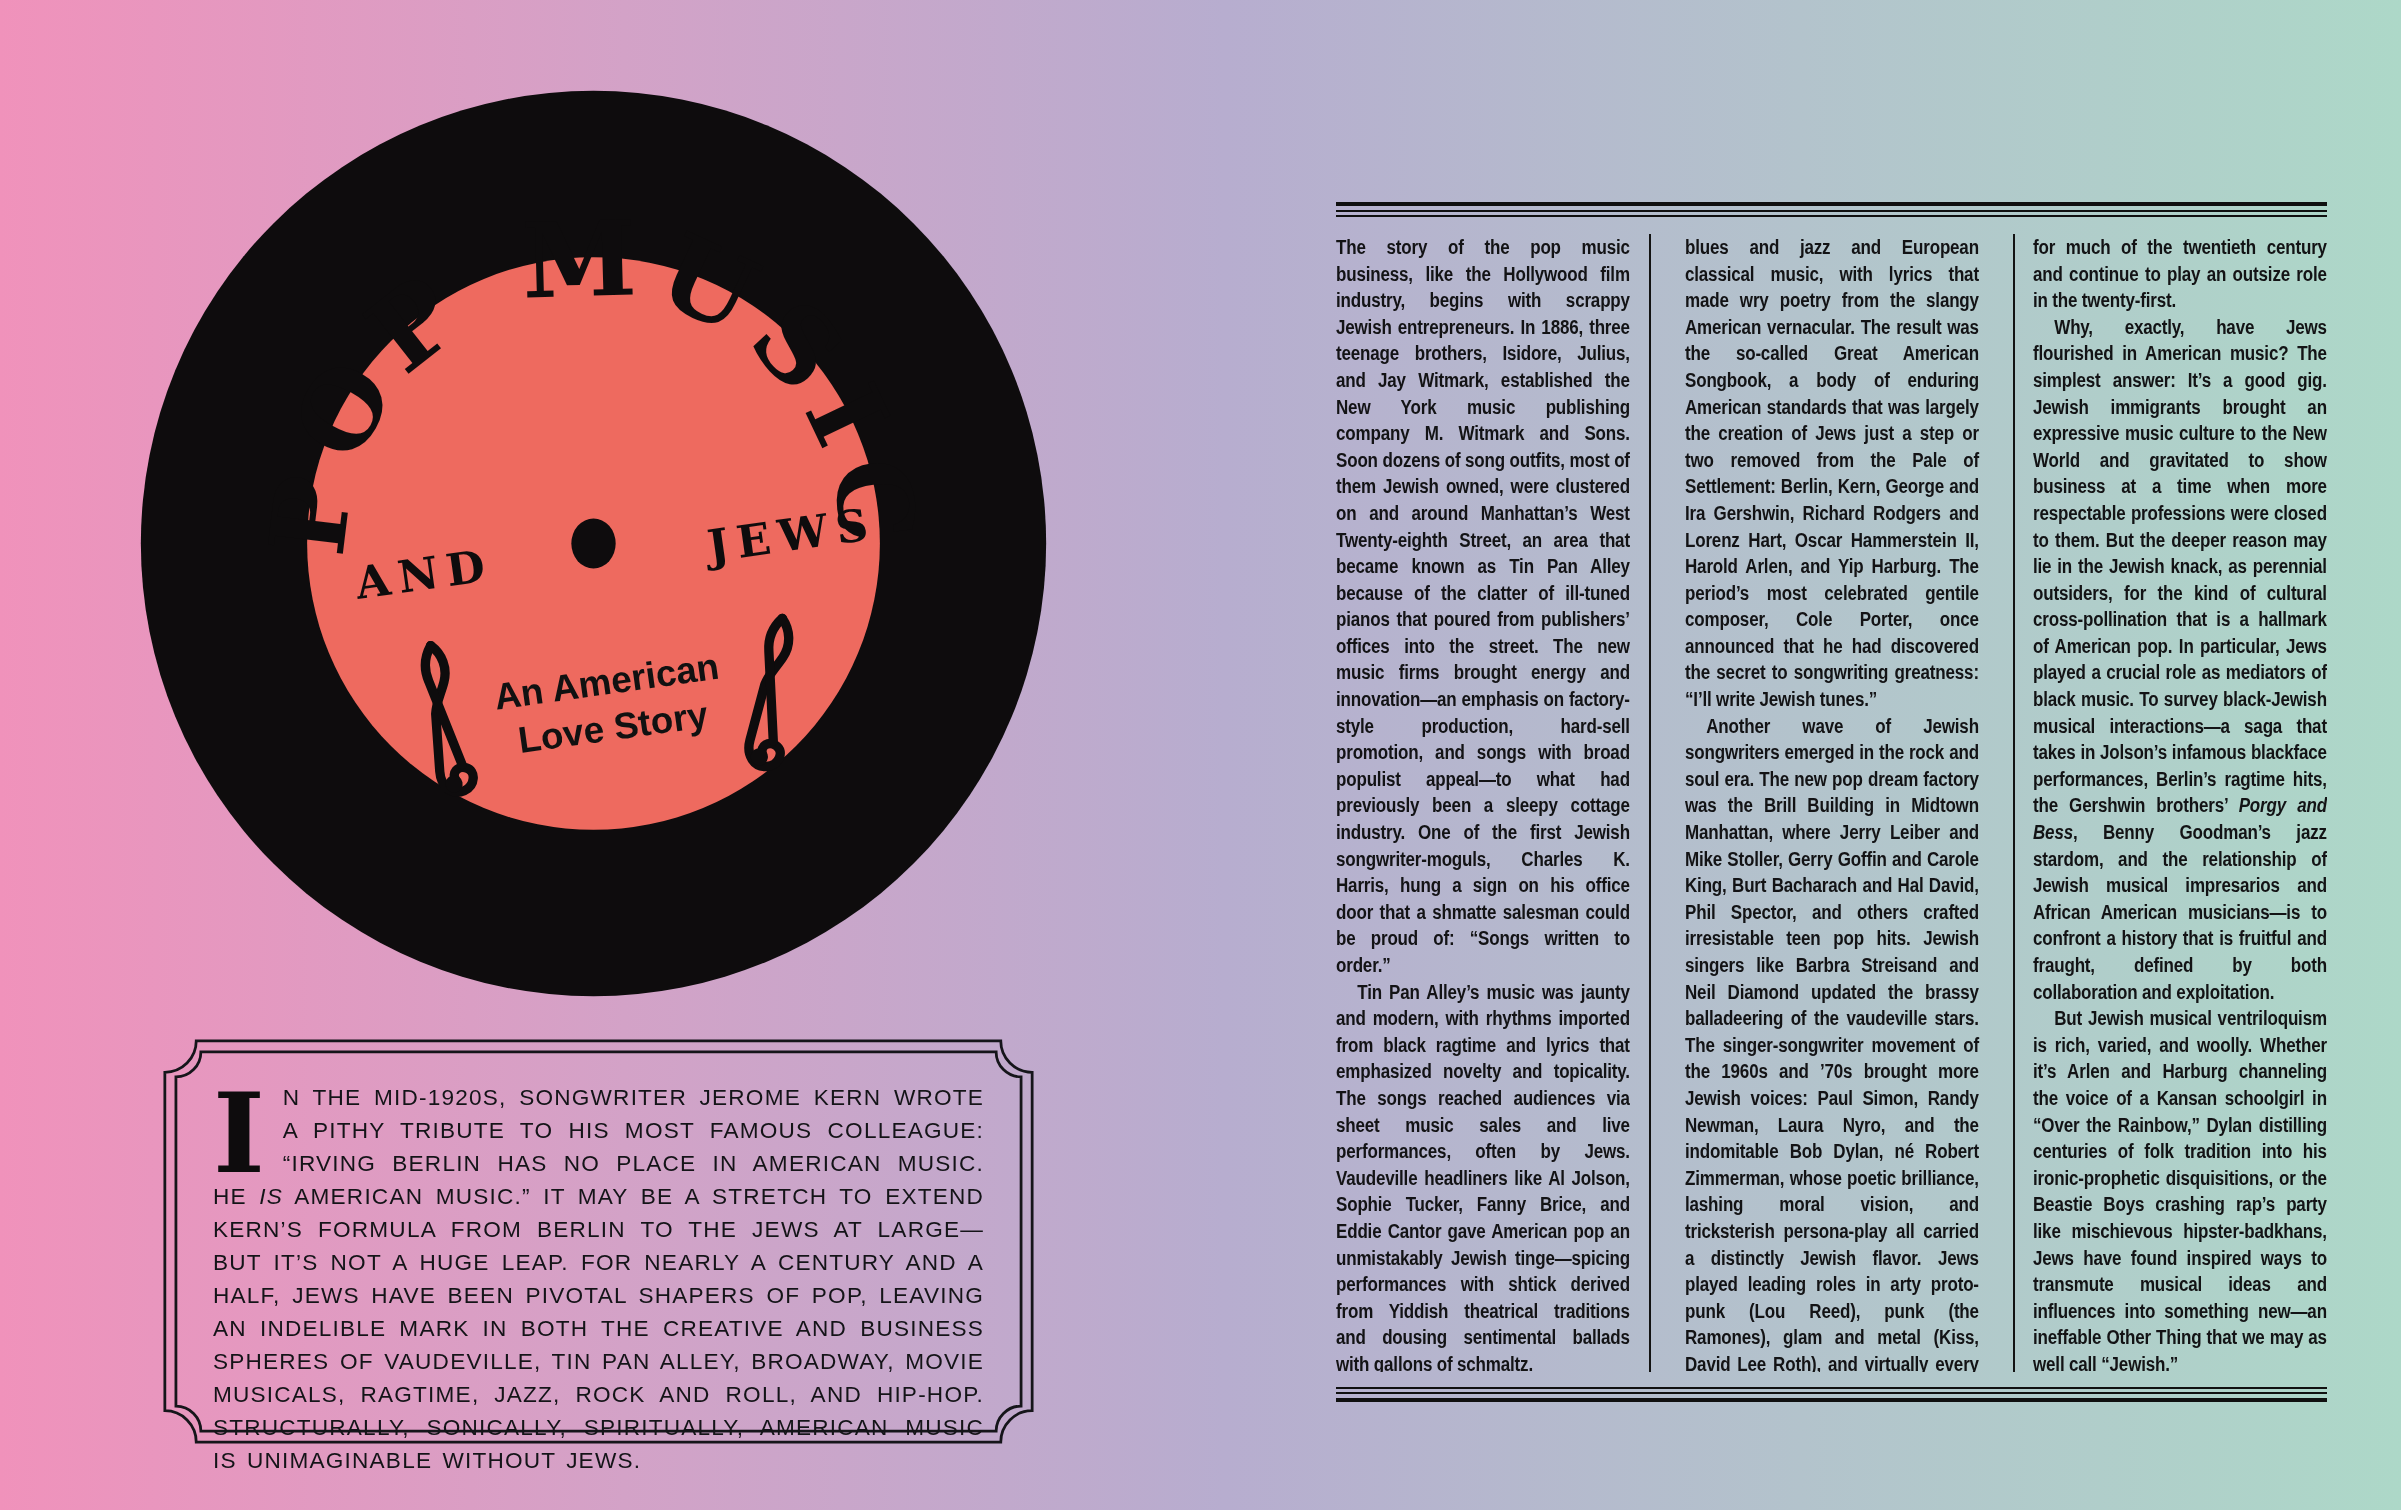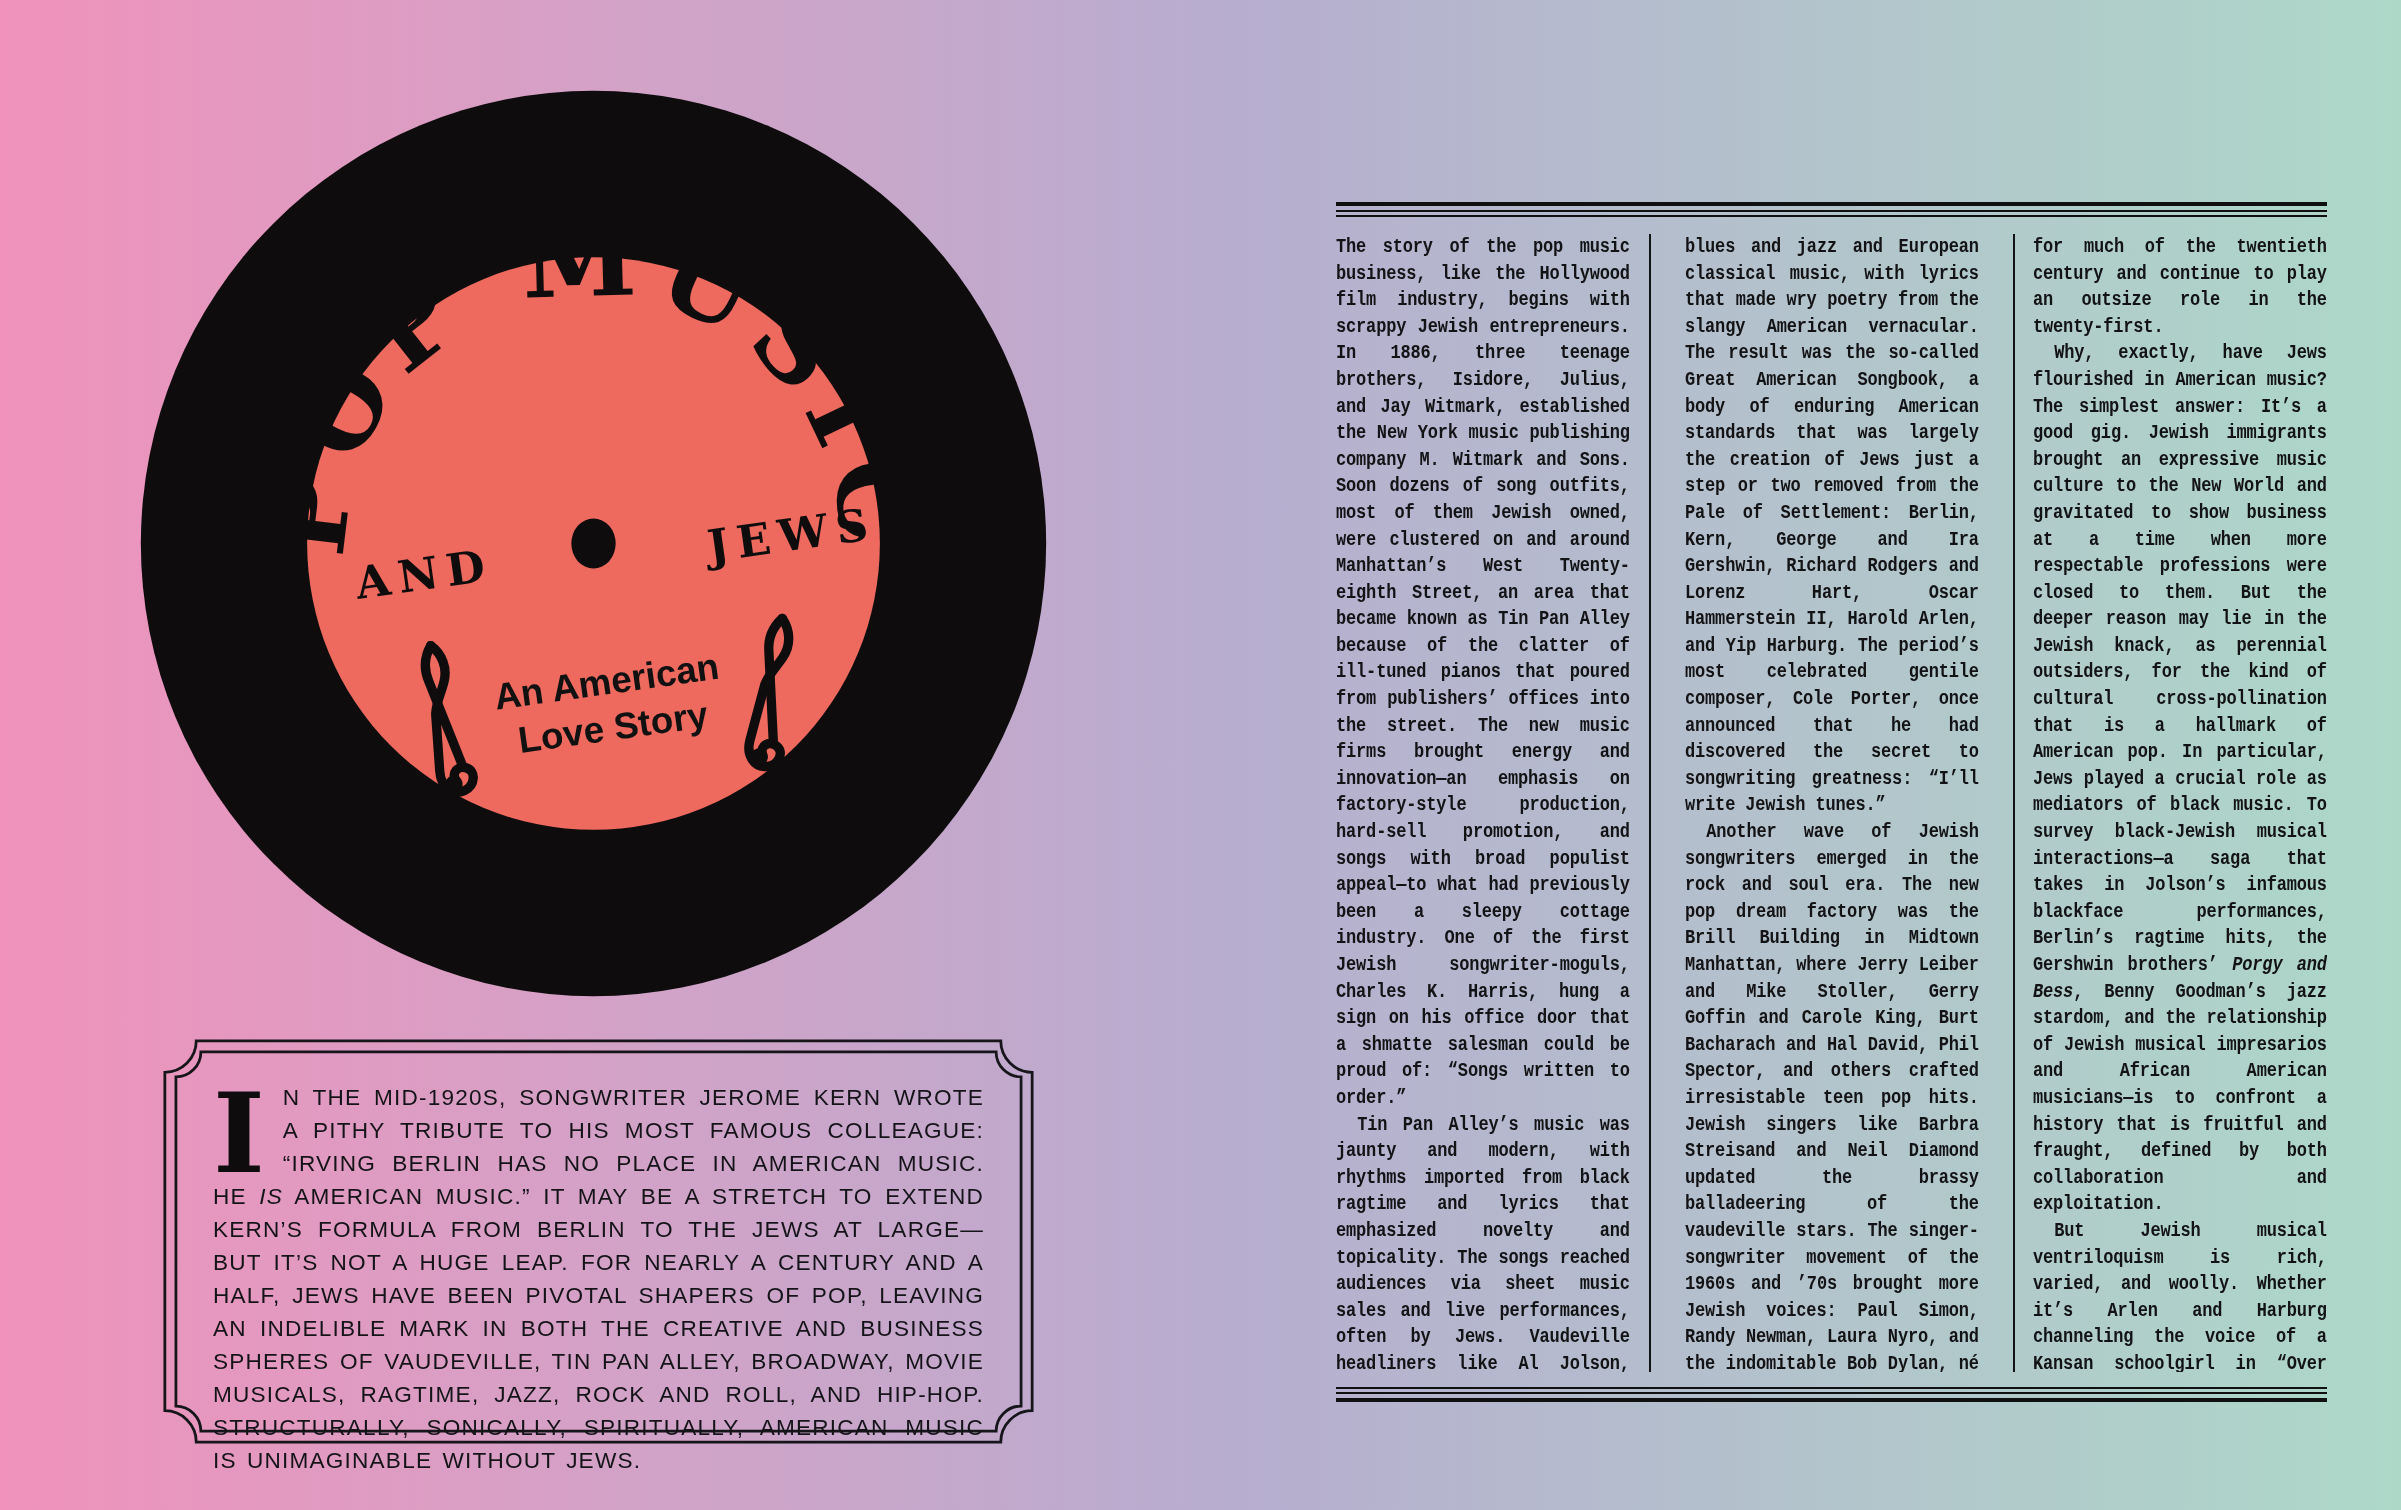--- a/index.html
+++ b/index.html
@@ -50,21 +50,21 @@
   .dropcap{
     float:left;
     font-family:"DejaVu Serif",serif;
     font-weight:bold;
     font-size:111px;line-height:87px;
     padding:9.2px 16.6px 0 0;
     color:#0e0c0d;
   }
 
   
-  .article{position:absolute;left:1336px;top:202px;width:991px;font-family:Liberation Mono, monospace;}
+  .article{position:absolute;left:1336px;top:202px;width:991px;}
   .rule i{display:block;height:0;border-top:2.8px solid #101010;}
   .rule-top i:nth-child(1){border-top-width:4.6px;margin-bottom:3.7px;}
   .rule-top i:nth-child(2){margin-bottom:3.7px;}
   .rule-bottom i:nth-child(1){margin-bottom:3.7px;}
   .rule-bottom i:nth-child(2){margin-bottom:3.7px;}
   .rule-bottom i:nth-child(3){border-top-width:4.6px;}
   .cols{display:flex;margin-top:16.6px;margin-bottom:14.8px;height:1138px;}
   .col{flex:1;overflow:hidden;}
   .col-mid{border-left:2.3px solid #131313;border-right:2.3px solid #131313;padding:0 34px;margin:0 18.5px;}
   .coltext{transform:scaleX(0.85);transform-origin:0 0;width:117.6%;}

